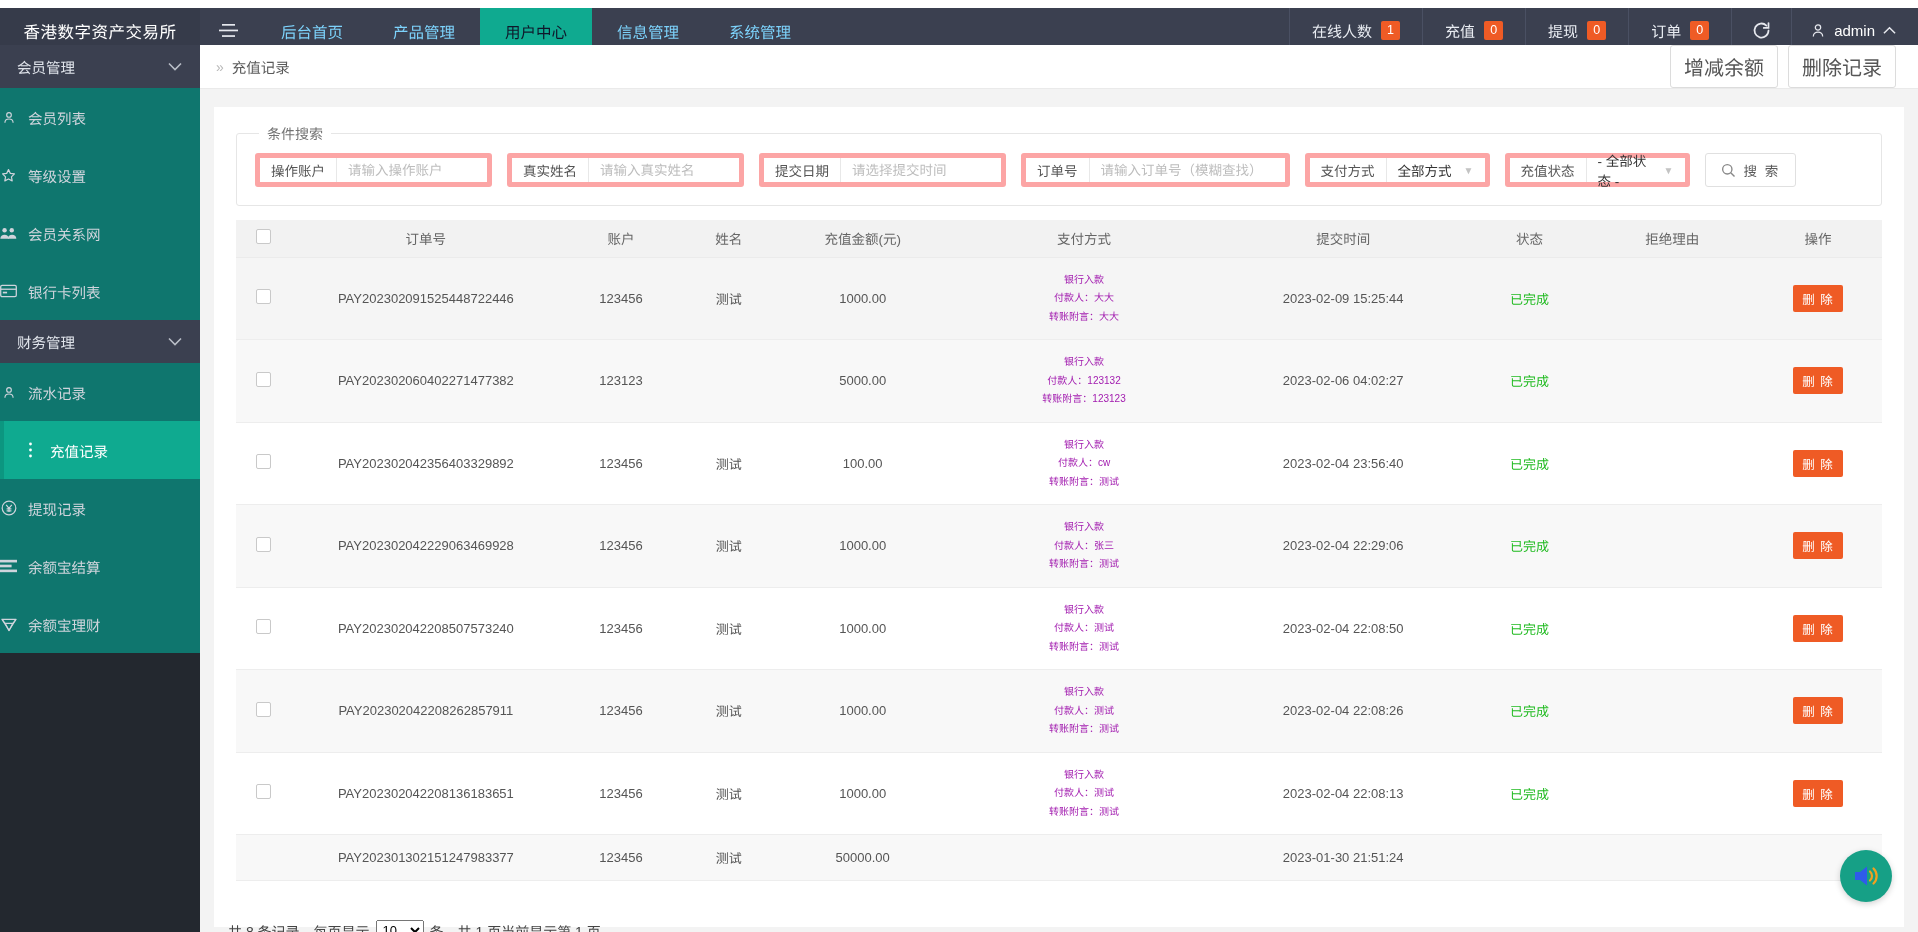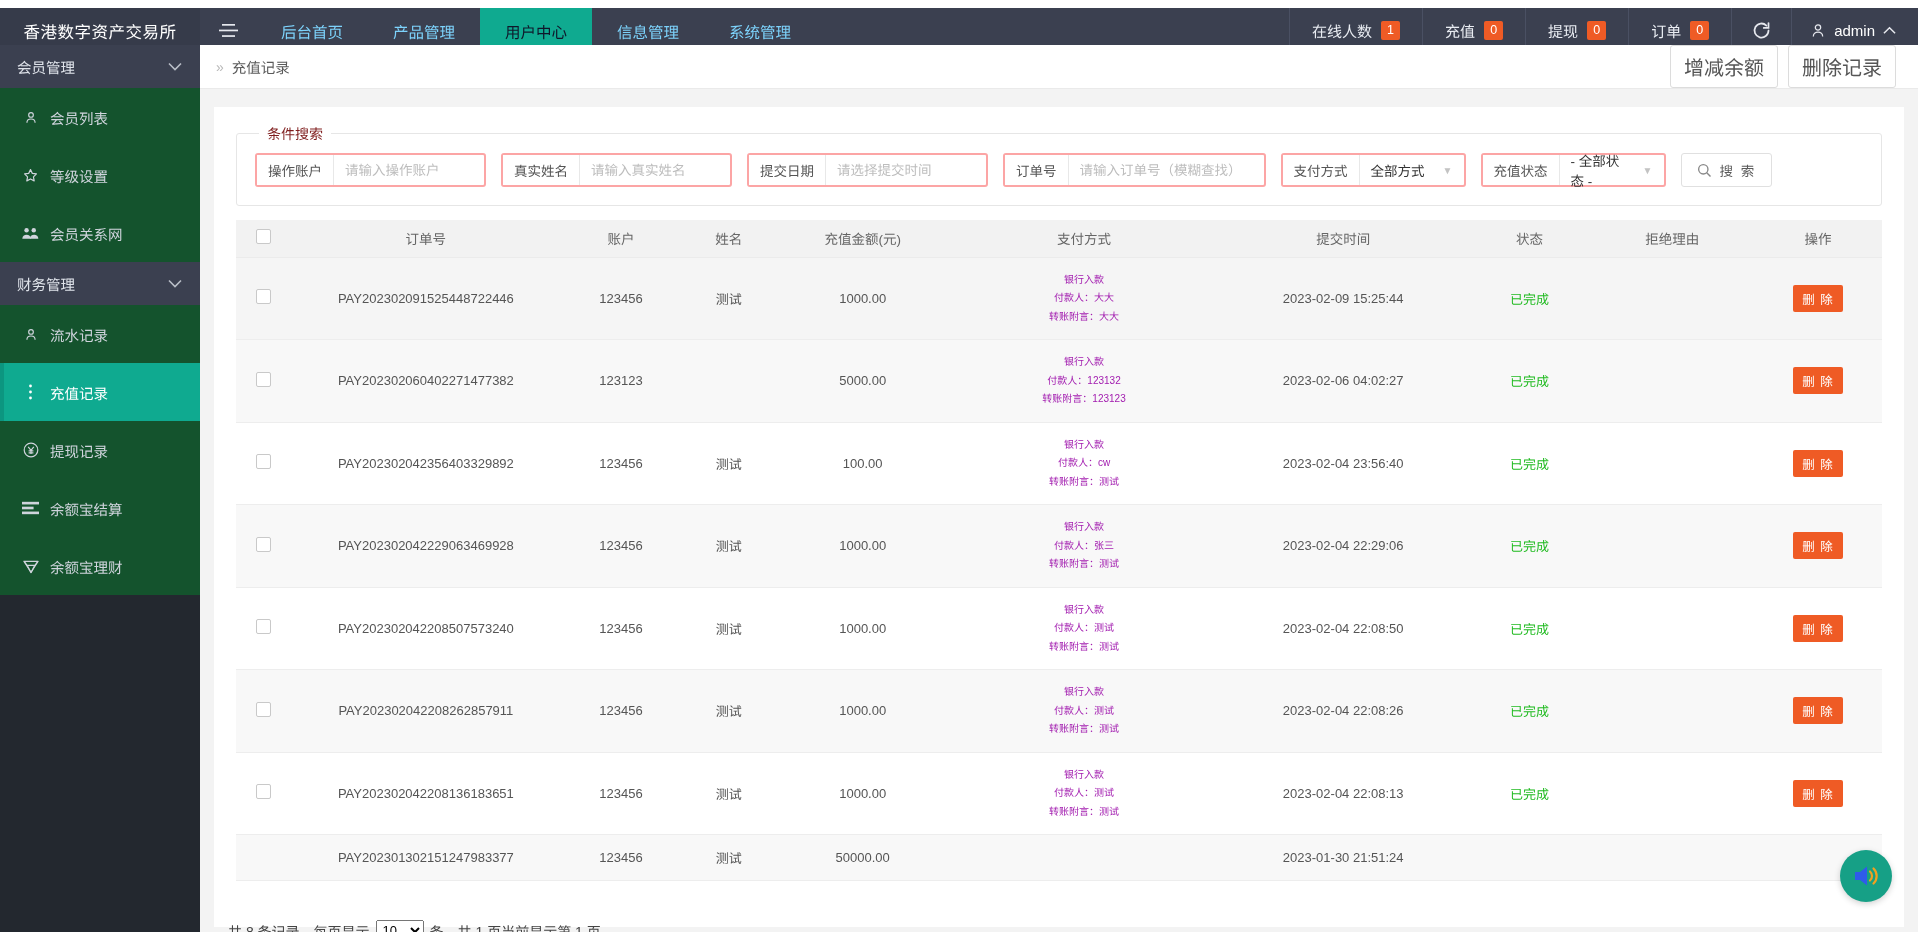--- a/index.html
+++ b/index.html
@@ -67,22 +67,22 @@
     overflow: hidden;
   }
   .sb-group {
     height: 43px; background: #3b4050;
     display: flex; align-items: center; justify-content: space-between;
     padding: 0 18px 0 17px;
     color: #dfe3ea; font-size: 14.5px; cursor: pointer;
   }
   .sb-item {
     height: 58px; display: flex; align-items: center; gap: 11px;
-    padding-left: 22px; color: #cfd4dc; font-size: 14.5px; cursor: pointer;
-    background: #14532d;
+    color: #cfd4dc; font-size: 14.5px; cursor: pointer;
+    background: #0f766e;
   }
   .sb-item.active {
     background: #0faa90; color: #ffffff;
     border-left: 4px solid #0c9680; padding-left: 18px;
   }
   .sb-ico { width: 17px; display: inline-flex; justify-content: center; align-items: center; }
   .chev { font-size: 12px; opacity: .85; }
 
   
   #main {
@@ -113,24 +113,24 @@
     position: relative;
   }
 
   
   #search-wrap { padding: 16px 22px 0 22px; }
   fieldset.search-box {
     border: 1px solid #e6e6e6; border-radius: 3px;
     padding: 4px 18px 18px 18px;
   }
   fieldset.search-box legend {
-    font-size: 14px; color: #7f1d1d; padding: 0 8px; margin-left: 4px;
+    font-size: 14px; color: #737373; padding: 0 8px; margin-left: 4px;
   }
   .filter-row { display: flex; align-items: center; gap: 15px; padding-top: 6px; }
-  .ig { display: flex; align-items: stretch; border: 2px solid #fca5a5; border-radius: 3px; background: #fff; height: 34px; }
+  .ig { display: flex; align-items: stretch; border: 5px solid #fca5a5; border-radius: 3px; background: #fff; height: 34px; }
   .ig-label {
     display: flex; align-items: center; padding: 0 11px;
     font-size: 13.5px; color: #555; background: #fff;
     border-right: 1px solid #e8e8e8; white-space: nowrap;
   }
   .ig input, .ig .fake-select {
     border: 0; outline: none; font-size: 13.5px; color: #333;
     padding: 0 11px; font-family: inherit; background: transparent;
     display: flex; align-items: center;
   }
@@ -289,20 +289,30 @@
       <svg width="17" height="15" viewBox="0 0 26 20" fill="#cfd4dc">
           <circle cx="7" cy="5" r="3.4"></circle>
           <circle cx="18" cy="5" r="3.4"></circle>
           <path d="M0.5 18c0-3.6 2.9-6 6.5-6s6.5 2.4 6.5 6z"></path>
           <path d="M12 18c0-3.6 2.9-6 6.5-6s6.5 2.4 6.5 6z"></path>
         </svg>
     </span>
     <span>会员关系网</span>
   </div>
 
+  <div class="sb-item">
+    <span class="sb-ico">
+      <svg width="17" height="14" viewBox="0 0 24 18" fill="none" stroke="#cfd4dc" stroke-width="1.8">
+          <rect x="1" y="1" width="22" height="16" rx="2"></rect>
+          <path d="M1 6.5h22"></path>
+          <rect x="4" y="10" width="6" height="2.4" fill="#cfd4dc" stroke="none"></rect>
+        </svg>
+    </span>
+    <span>银行卡列表</span>
+  </div>
 
   <div class="sb-group">
     <span>财务管理</span>
     <svg class="chev" width="14" height="9" viewBox="0 0 14 9" fill="none" stroke="#cfd4dc" stroke-width="1.6">
       <path d="M1 1.5L7 7.5l6-6"></path>
     </svg>
   </div>
 
   <div class="sb-item">
     <span class="sb-ico">

